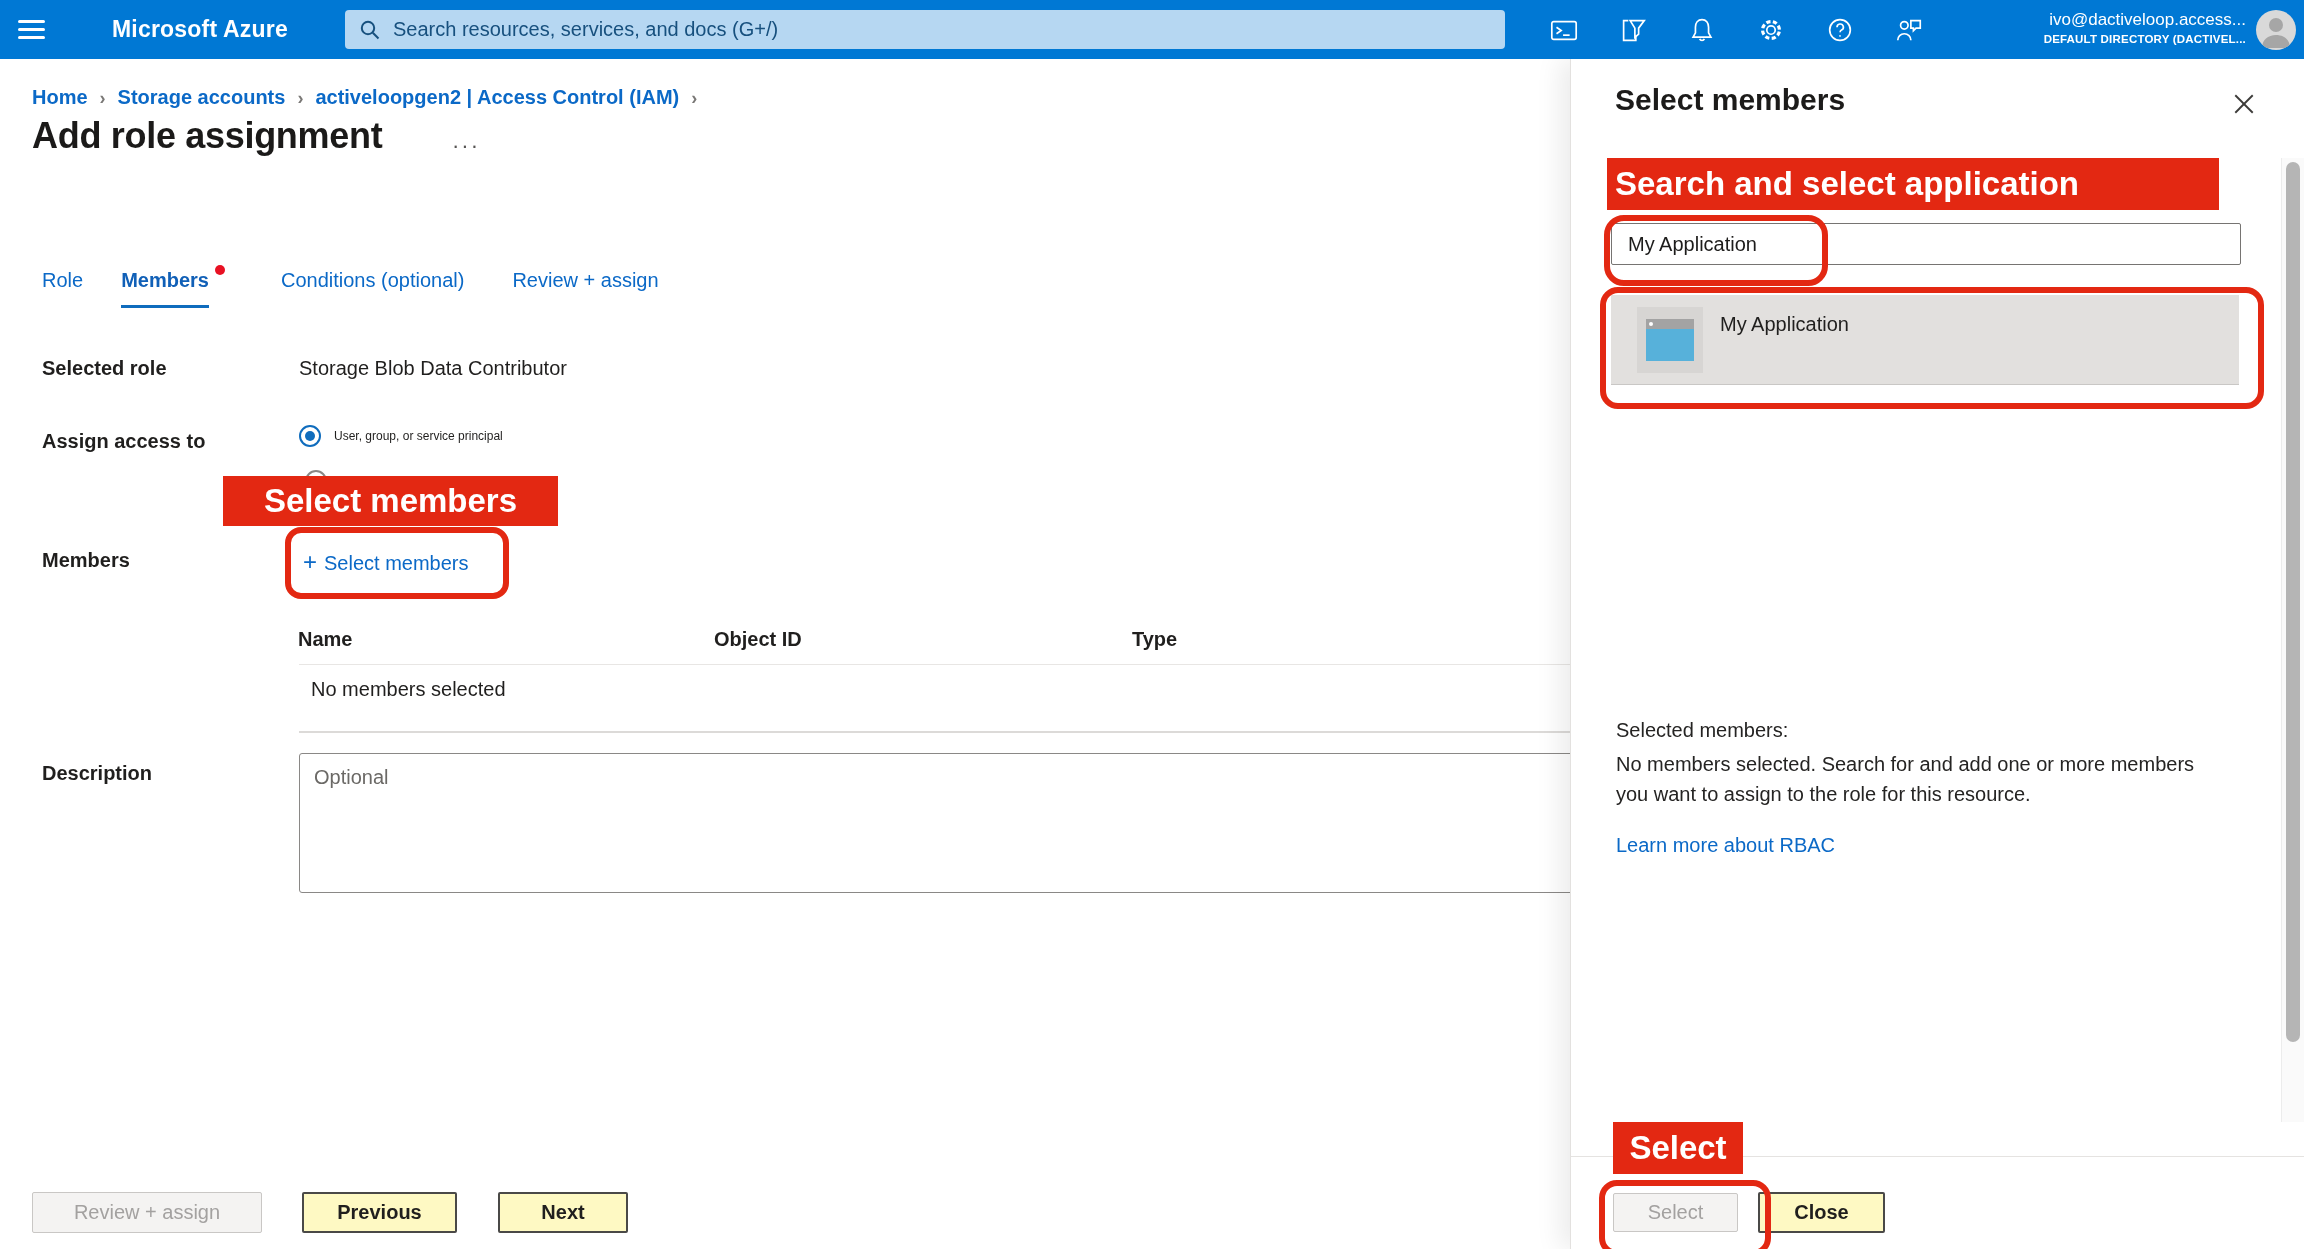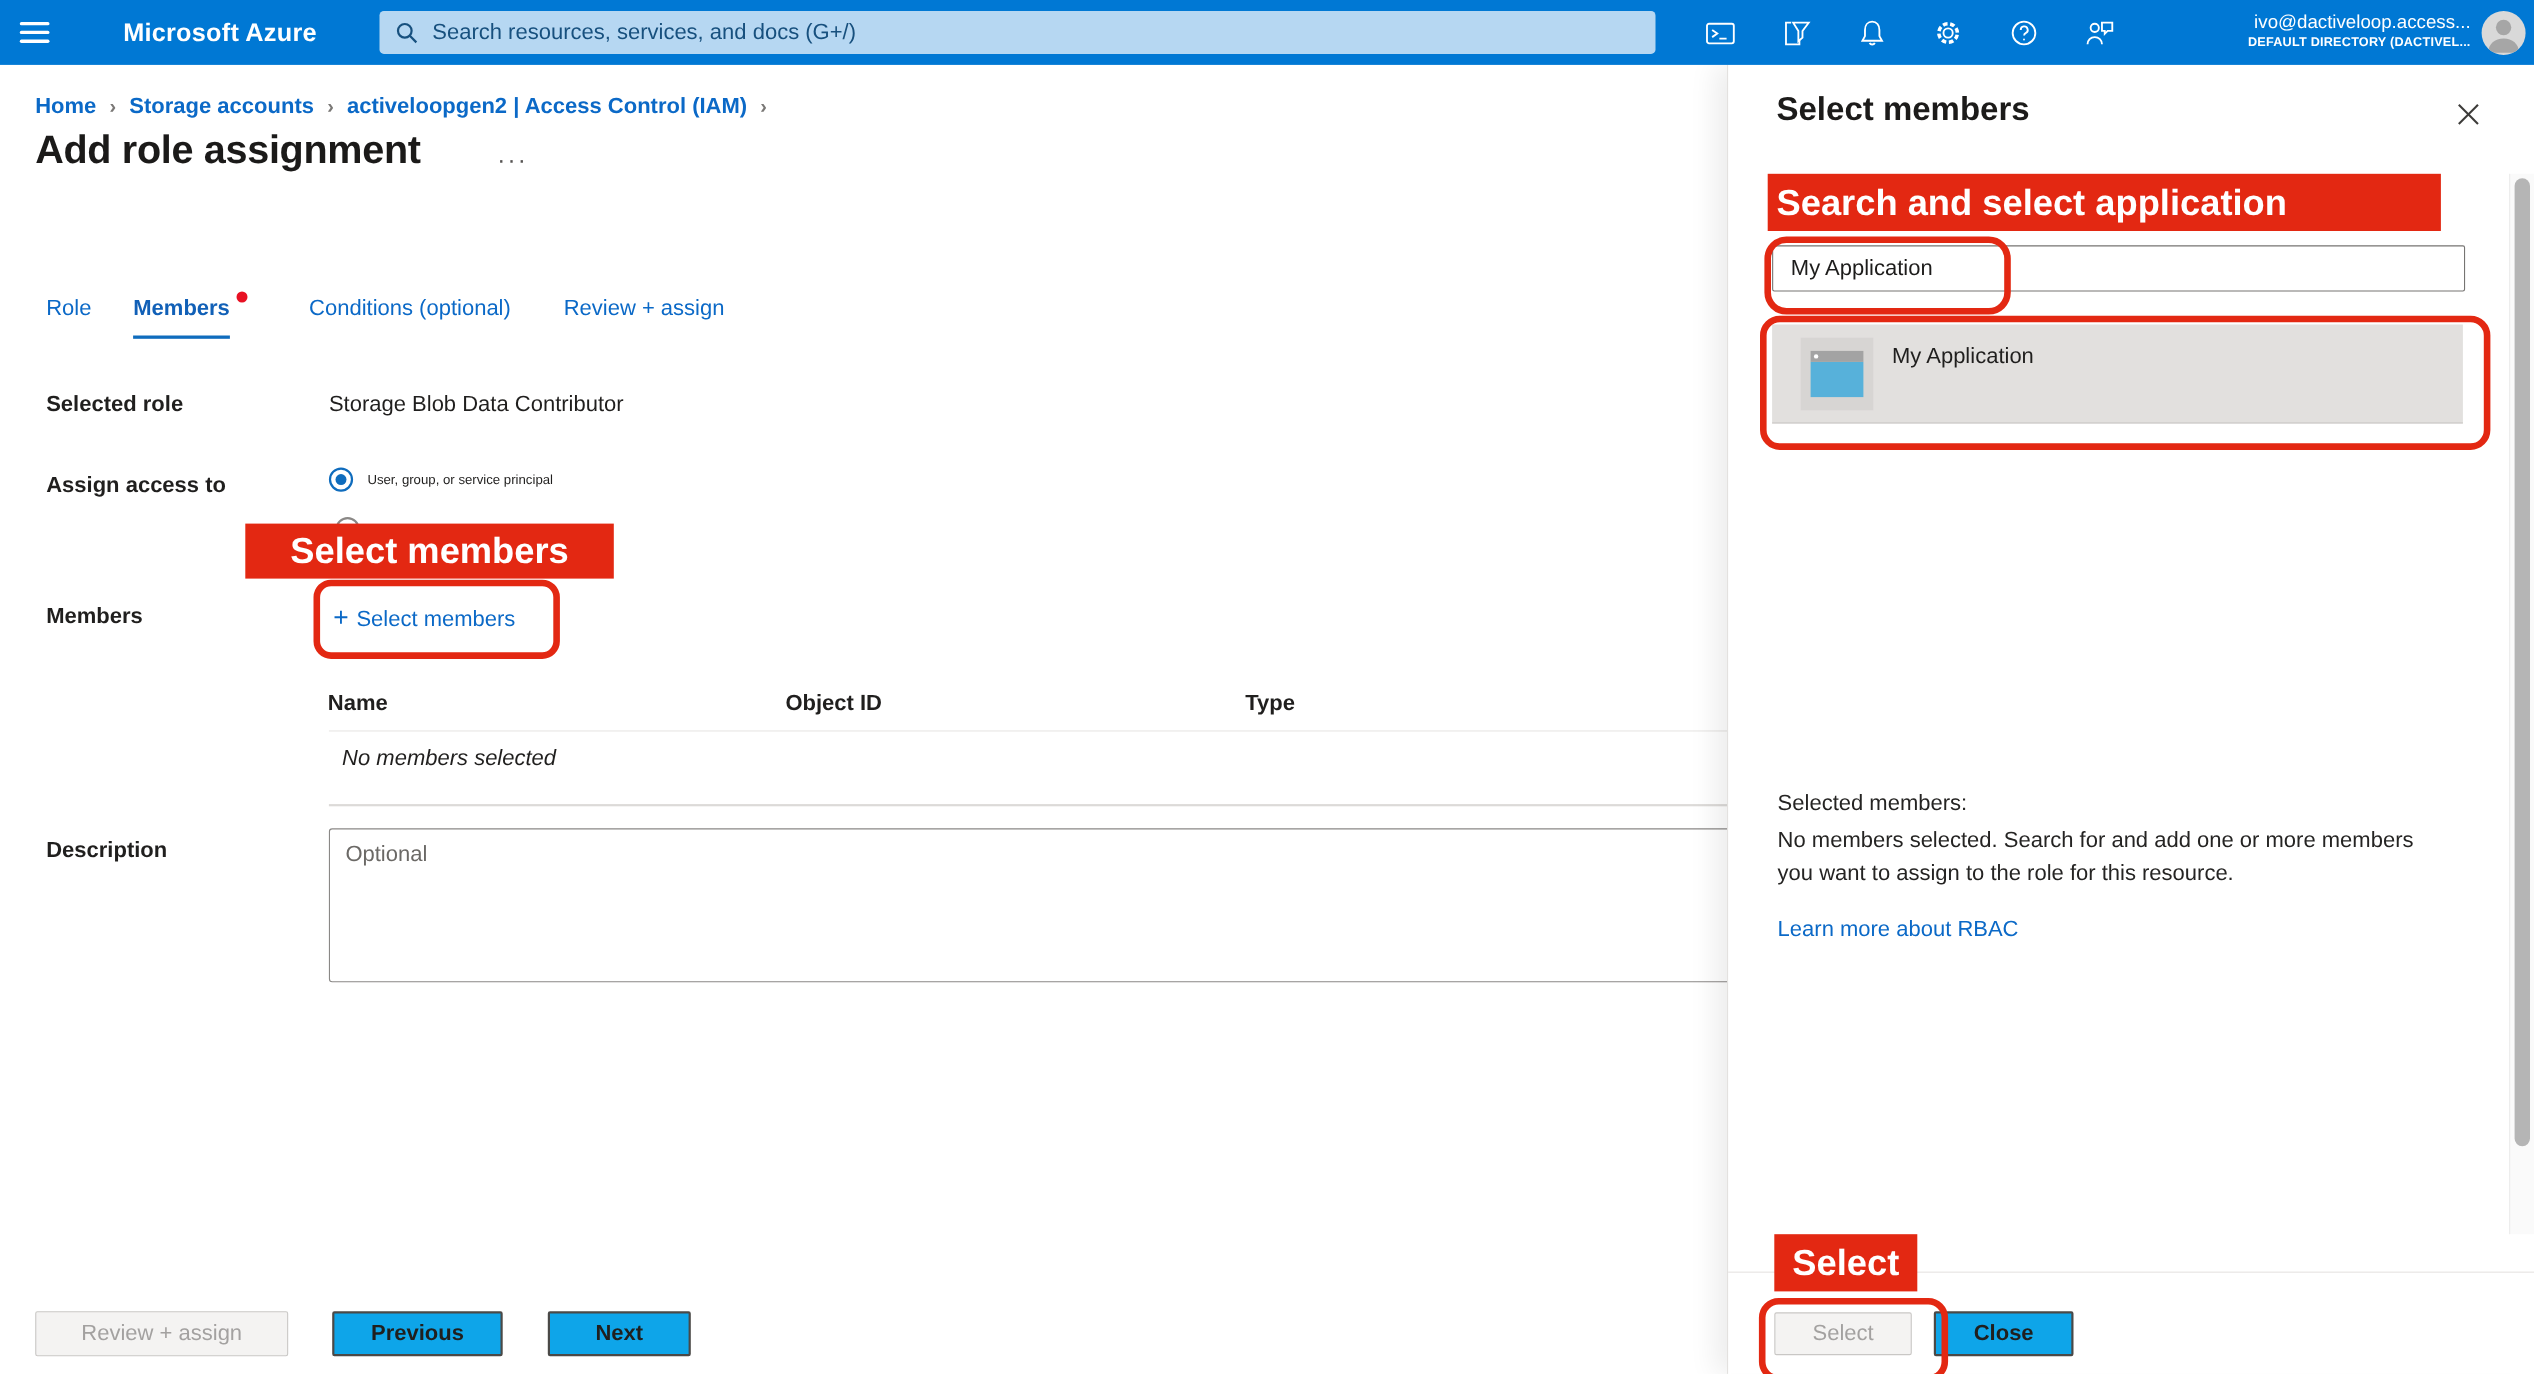--- a/index.html
+++ b/index.html
@@ -47,33 +47,33 @@
   .radio i{width:10px;height:10px;border-radius:50%;background:#0f6cbd;}
   .radio-row .rlab{margin-left:13px;font-size:12px;}
   .radio-sliver{position:absolute;left:305px;top:411px;width:22px;height:22px;border:2px solid #8a8886;
                 border-radius:50%;box-sizing:border-box;z-index:1;}
 
   .thead{position:absolute;left:286px;top:569px;width:1271px;display:flex;font-size:20px;font-weight:700;align-items:flex-end;}
   .thead .c1{width:428px;padding-left:12px;box-sizing:border-box;}
   .thead .c2{width:418px;}
   .thead .c3{flex:1;}
   .hr1{position:absolute;left:299px;top:605px;width:1271px;height:1px;background:#e8e6e4;}
-  .tempty{position:absolute;left:311px;top:619px;font-size:20px;font-style:italic;}
+  .tempty{position:absolute;left:311px;top:619px;font-size:20px;}
   .hr2{position:absolute;left:299px;top:672px;width:1271px;height:2px;background:#dcdad8;}
 
   .desc-ta{position:absolute;left:299px;top:694px;width:1292px;height:140px;box-sizing:border-box;
            border:1px solid #8a8886;border-radius:3px;padding:12px 14px;font-size:20px;
            font-family:"Liberation Sans",sans-serif;color:#201f1e;resize:none;outline:none;}
   .desc-ta::placeholder{color:#6b6966;opacity:1;}
 
   .btn{position:absolute;height:41px;box-sizing:border-box;font-size:20px;border-radius:2px;
        display:flex;align-items:center;justify-content:center;cursor:pointer;
        font-family:"Liberation Sans",sans-serif;}
   .btn.disabled{background:#f4f3f2;border:1px solid #c9c7c5;color:#a3a1a0;cursor:default;}
-  .btn.ghost{background:#0ea5e9;border:2px solid #4a4947;color:#201f1e;font-weight:600;}
+  .btn.ghost{background:#fef9c3;border:2px solid #4a4947;color:#201f1e;font-weight:600;}
   .b-review{left:32px;top:1133px;width:230px;}
   .b-prev{left:302px;top:1133px;width:155px;}
   .b-next{left:498px;top:1133px;width:130px;}
 
   
   .panel{position:absolute;left:1570px;top:59px;width:734px;height:1190px;background:#fff;z-index:30;
          border-left:1px solid #e3e1df;box-shadow:-10px 0 24px rgba(0,0,0,.08);}
   .panel-title{position:absolute;left:44px;top:24px;font-size:30px;font-weight:700;color:#1c1b1a;}
   .panel-close{position:absolute;left:658px;top:30px;width:30px;height:30px;display:flex;align-items:center;justify-content:center;cursor:pointer;}
   .hidden-label{position:absolute;left:40px;top:128px;font-size:19px;color:#5f5e5c;z-index:1;}

